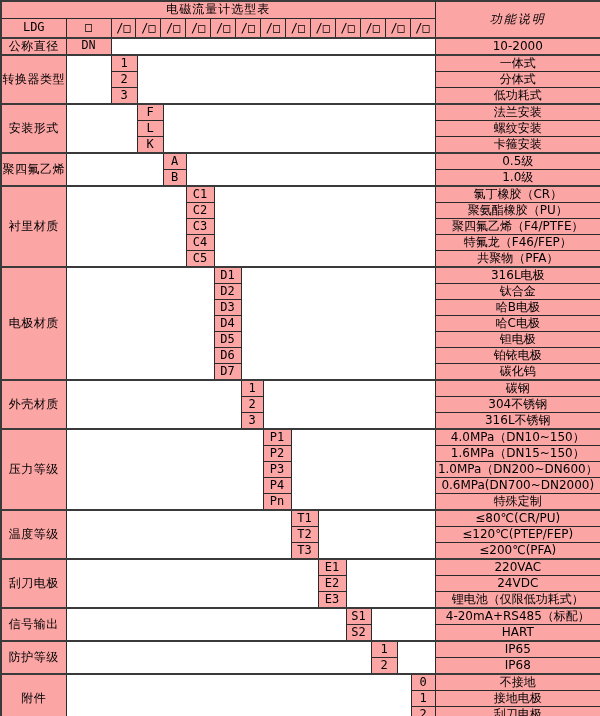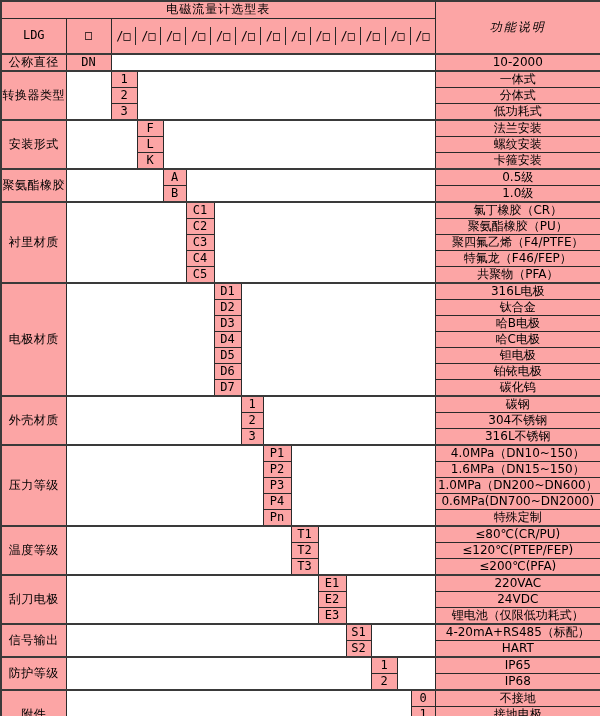--- a/index.html
+++ b/index.html
@@ -11,36 +11,36 @@
     border-collapse:collapse;table-layout:fixed;width:600px;
     border:2px solid #3a3a3a;
   }
   table.sel td{
     border:1px solid #2a2a2a;padding:0;margin:0;overflow:hidden;
     font-size:12px;line-height:15px;text-align:center;vertical-align:middle;
     white-space:nowrap;
   }
   tr.r{height:16px;}
   tr.title-row{height:17px;}
-  tr.code-row{height:36px;}
+  tr.code-row{height:20px;}
   td.title{font-size:13px;letter-spacing:1px;}
   td.fxhead{font-size:13px;letter-spacing:2px;border-left:2px solid #3a3a3a;font-style:italic;}
   td.ldg{text-align:left;padding-left:4px;font-family:"DejaVu Sans Mono",monospace;font-size:12px;}
   td.box0{font-size:13px;}
   td.slots{padding:0;}
   .slotrow{display:flex;height:100%;align-items:stretch;}
   .slot{
     flex:1;display:flex;align-items:center;justify-content:center;
     border-right:1px solid #2a2a2a;font-size:12px;line-height:18px;
     font-family:"DejaVu Sans Mono",monospace;
   }
   .slot:last-child{border-right:none;}
   td.glabel{font-size:12px;letter-spacing:0.5px;font-family:Liberation Serif, serif;}
   td.code{font-family:"DejaVu Sans Mono",monospace;font-size:11.5px;}
-  td.code-left{text-align:left;padding-left:3px;}
+  td.code-left{text-align:left;padding-left:3px;font-family:Liberation Mono, monospace;}
   td.desc{border-left:2px solid #3a3a3a;font-size:12px;}
   td.desc-left{text-align:left;padding-left:2px;}
   tr.gf td{border-top:2px solid #3a3a3a;}
   td.spacercell{background:#fff;}
 </style>
 </head>
 <body>
 
 <div class="page">
   <table class="sel">
@@ -118,21 +118,21 @@
         </tr>
         <tr class="r">
           <td class="code">L</td>
           <td class="desc">螺纹安装</td>
         </tr>
         <tr class="r">
           <td class="code">K</td>
           <td class="desc">卡箍安装</td>
         </tr>
         <tr class="r gf">
-          <td class="glabel" rowspan="2">聚氨酯橡胶</td>
+          <td class="glabel" rowspan="2">聚四氟乙烯</td>
           <td class="spacercell" rowspan="2" colspan="3"></td>
           <td class="code">A</td>
           <td class="spacercell" rowspan="2" colspan="10"></td>
           <td class="desc">0.5级</td>
         </tr>
         <tr class="r">
           <td class="code">B</td>
           <td class="desc">1.0级</td>
         </tr>
         <tr class="r gf">

